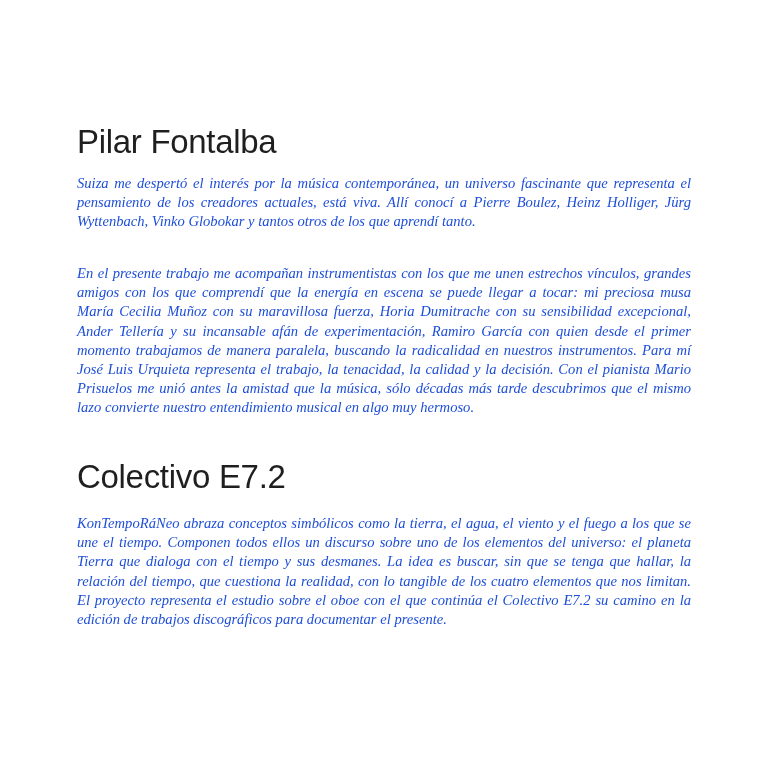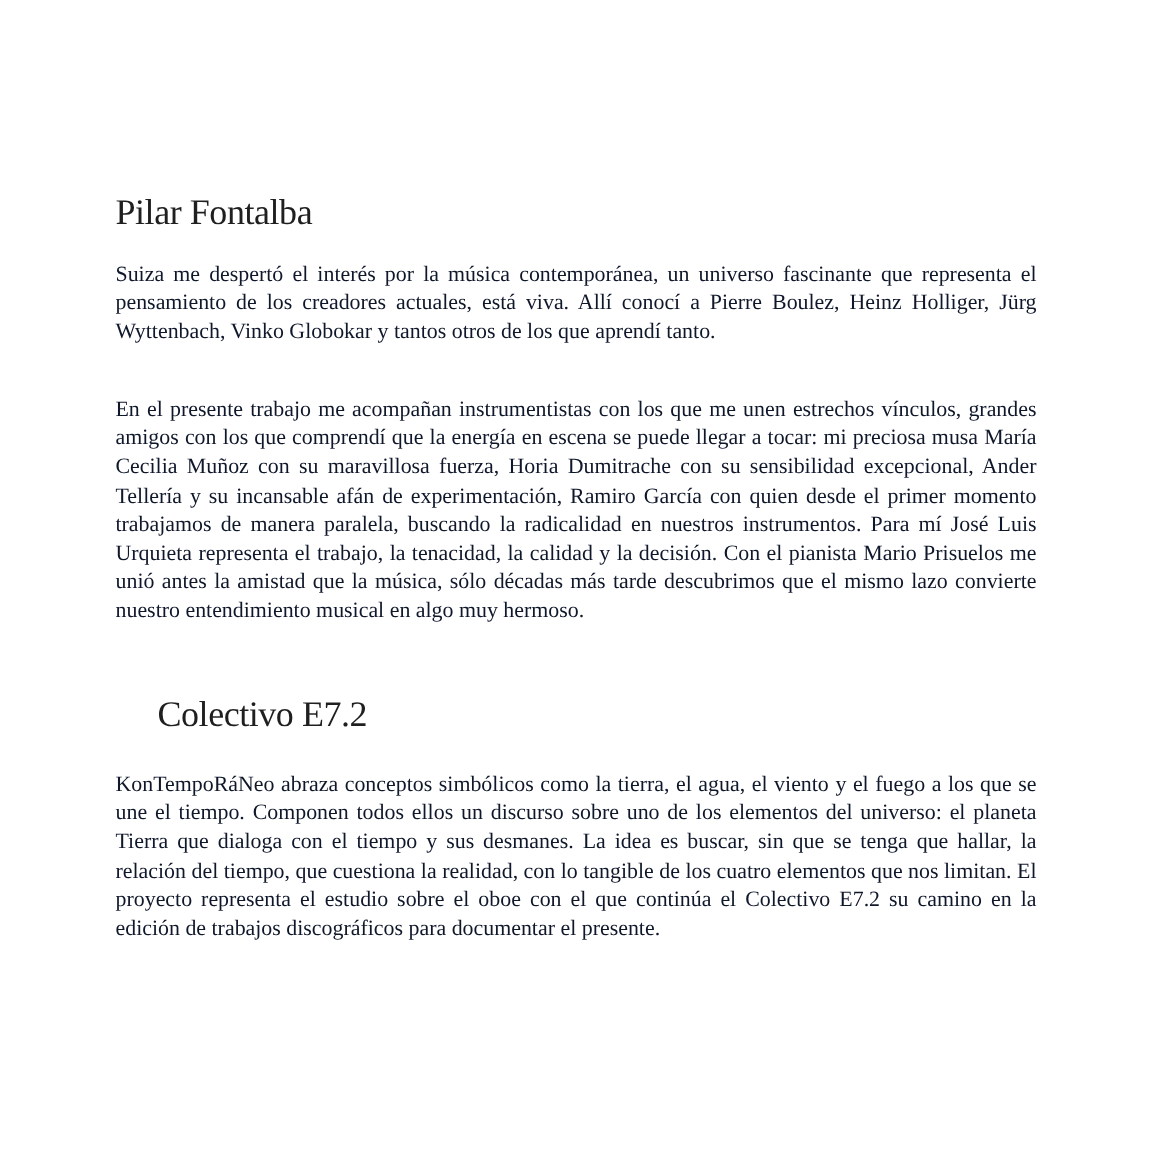--- a/index.html
+++ b/index.html
@@ -15,42 +15,43 @@
       font-family: "Liberation Serif", "DejaVu Serif", serif;
       color: #2a2a2a;
     }
     .page {
       position: absolute;
       left: 77px;
       top: 0;
       width: 614px;
     }
     .section-title {
-      font-family: Liberation Serif, serif;
+      font-family: Liberation Sans, sans-serif;
       font-weight: normal;
-      font-size: 24px;
+      font-size: 33px;
       line-height: 32px;
       color: #1f1f1f;
       margin: 0;
       letter-spacing: -0.3px;
     }
     .para {
       font-size: 14.6px;
       line-height: 19.2px;
       text-align: justify;
       margin: 0;
-      color: #0f172a;
+      color: #1d4ed8;
+      font-style: italic;
     }
     .para.last-line-left {
       text-align-last: left;
     }
     #title-1 { position: absolute; top: 126px; left: 0; }
     #para-1  { position: absolute; top: 174px; left: 0; width: 614px; }
     #para-2  { position: absolute; top: 264px; left: 0; width: 614px; }
-    #title-2 { position: absolute; top: 461px; left: 0; margin-left: 28px; }
+    #title-2 { position: absolute; top: 461px; left: 0; }
     #para-3  { position: absolute; top: 514px; left: 0; width: 614px; }
   </style>
 </head>
 <body>
 
 <div class="page">
   <section>
     <h2 id="title-1" class="section-title">Pilar Fontalba</h2>
     <p id="para-1" class="para last-line-left">Suiza me despertó el interés por la música contemporánea, un universo fascinante que representa el pensamiento de los creadores actuales, está viva. Allí conocí a Pierre Boulez, Heinz Holliger, Jürg Wyttenbach, Vinko Globokar y tantos otros de los que aprendí tanto.</p>
     <p id="para-2" class="para last-line-left">En el presente trabajo me acompañan instrumentistas con los que me unen estrechos vínculos, grandes amigos con los que comprendí que la energía en escena se puede llegar a tocar: mi preciosa musa María Cecilia Muñoz con su maravillosa fuerza, Horia Dumitrache con su sensibilidad excepcional, Ander Tellería y su incansable afán de experimentación, Ramiro García con quien desde el primer momento trabajamos de manera paralela, buscando la radicalidad en nuestros instrumentos. Para mí José Luis Urquieta representa el trabajo, la tenacidad, la calidad y la decisión. Con el pianista Mario Prisuelos me unió antes la amistad que la música, sólo décadas más tarde descubrimos que el mismo lazo convierte nuestro entendimiento musical en algo muy hermoso.</p>

